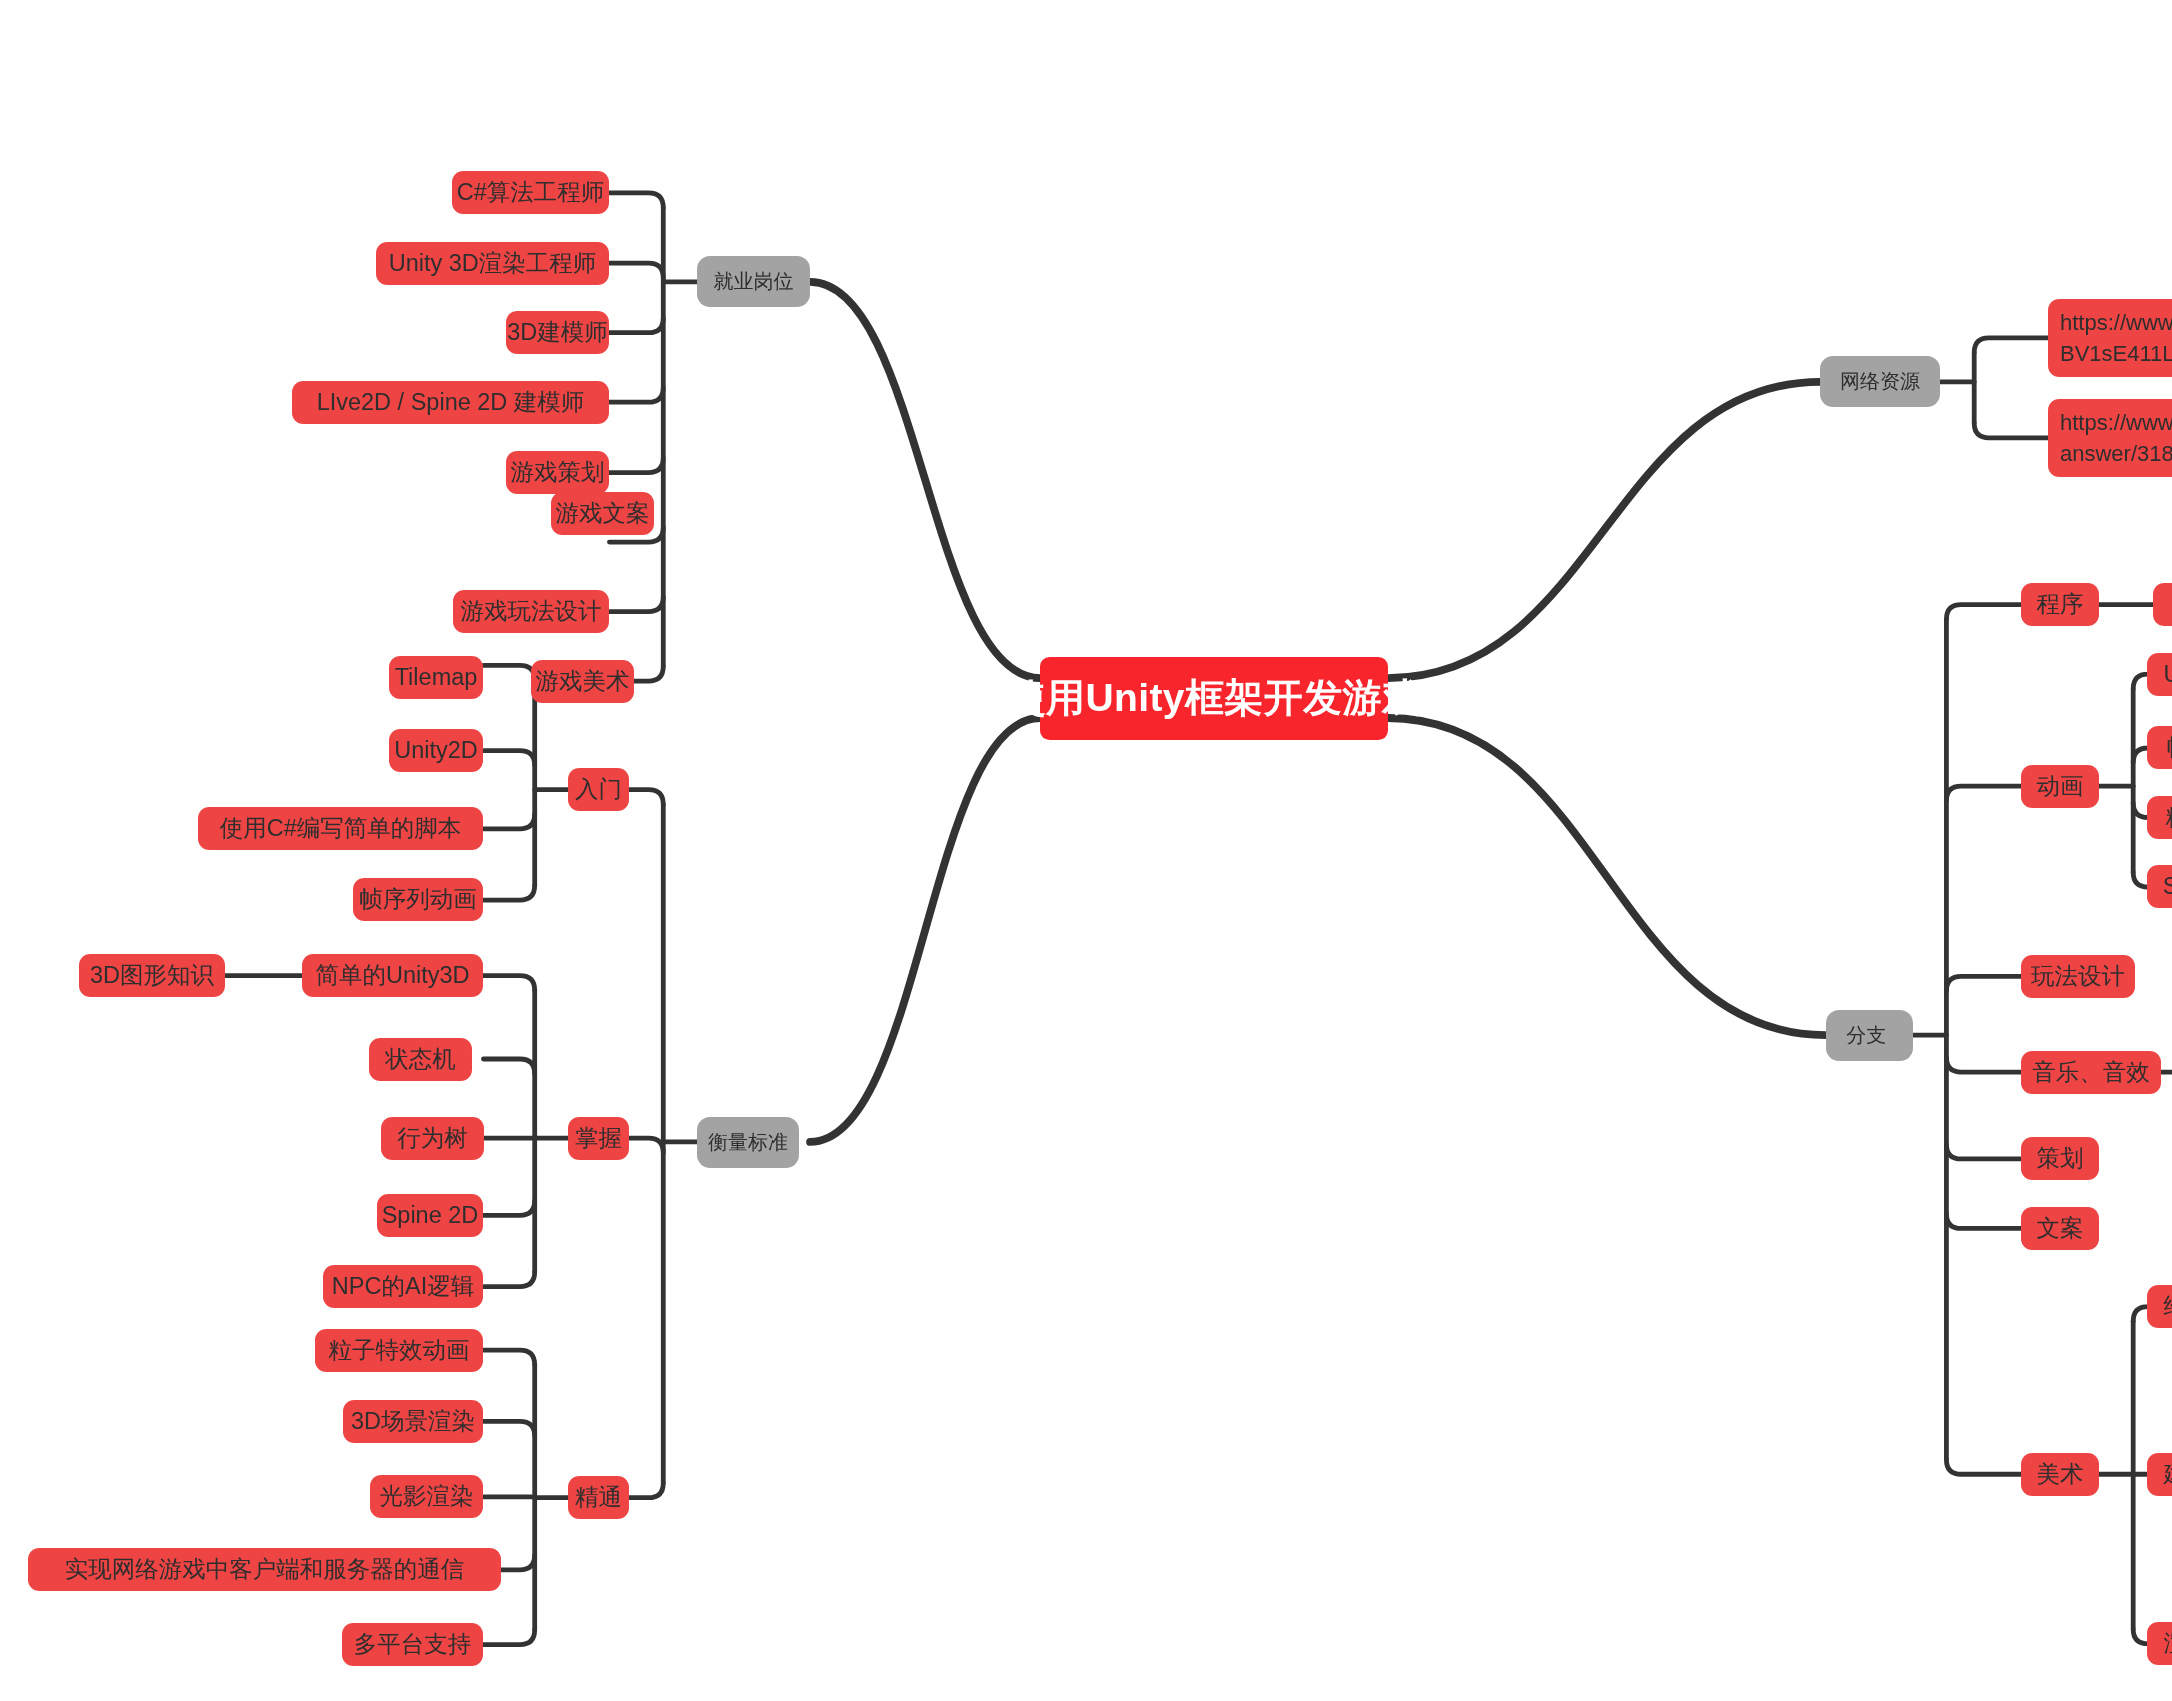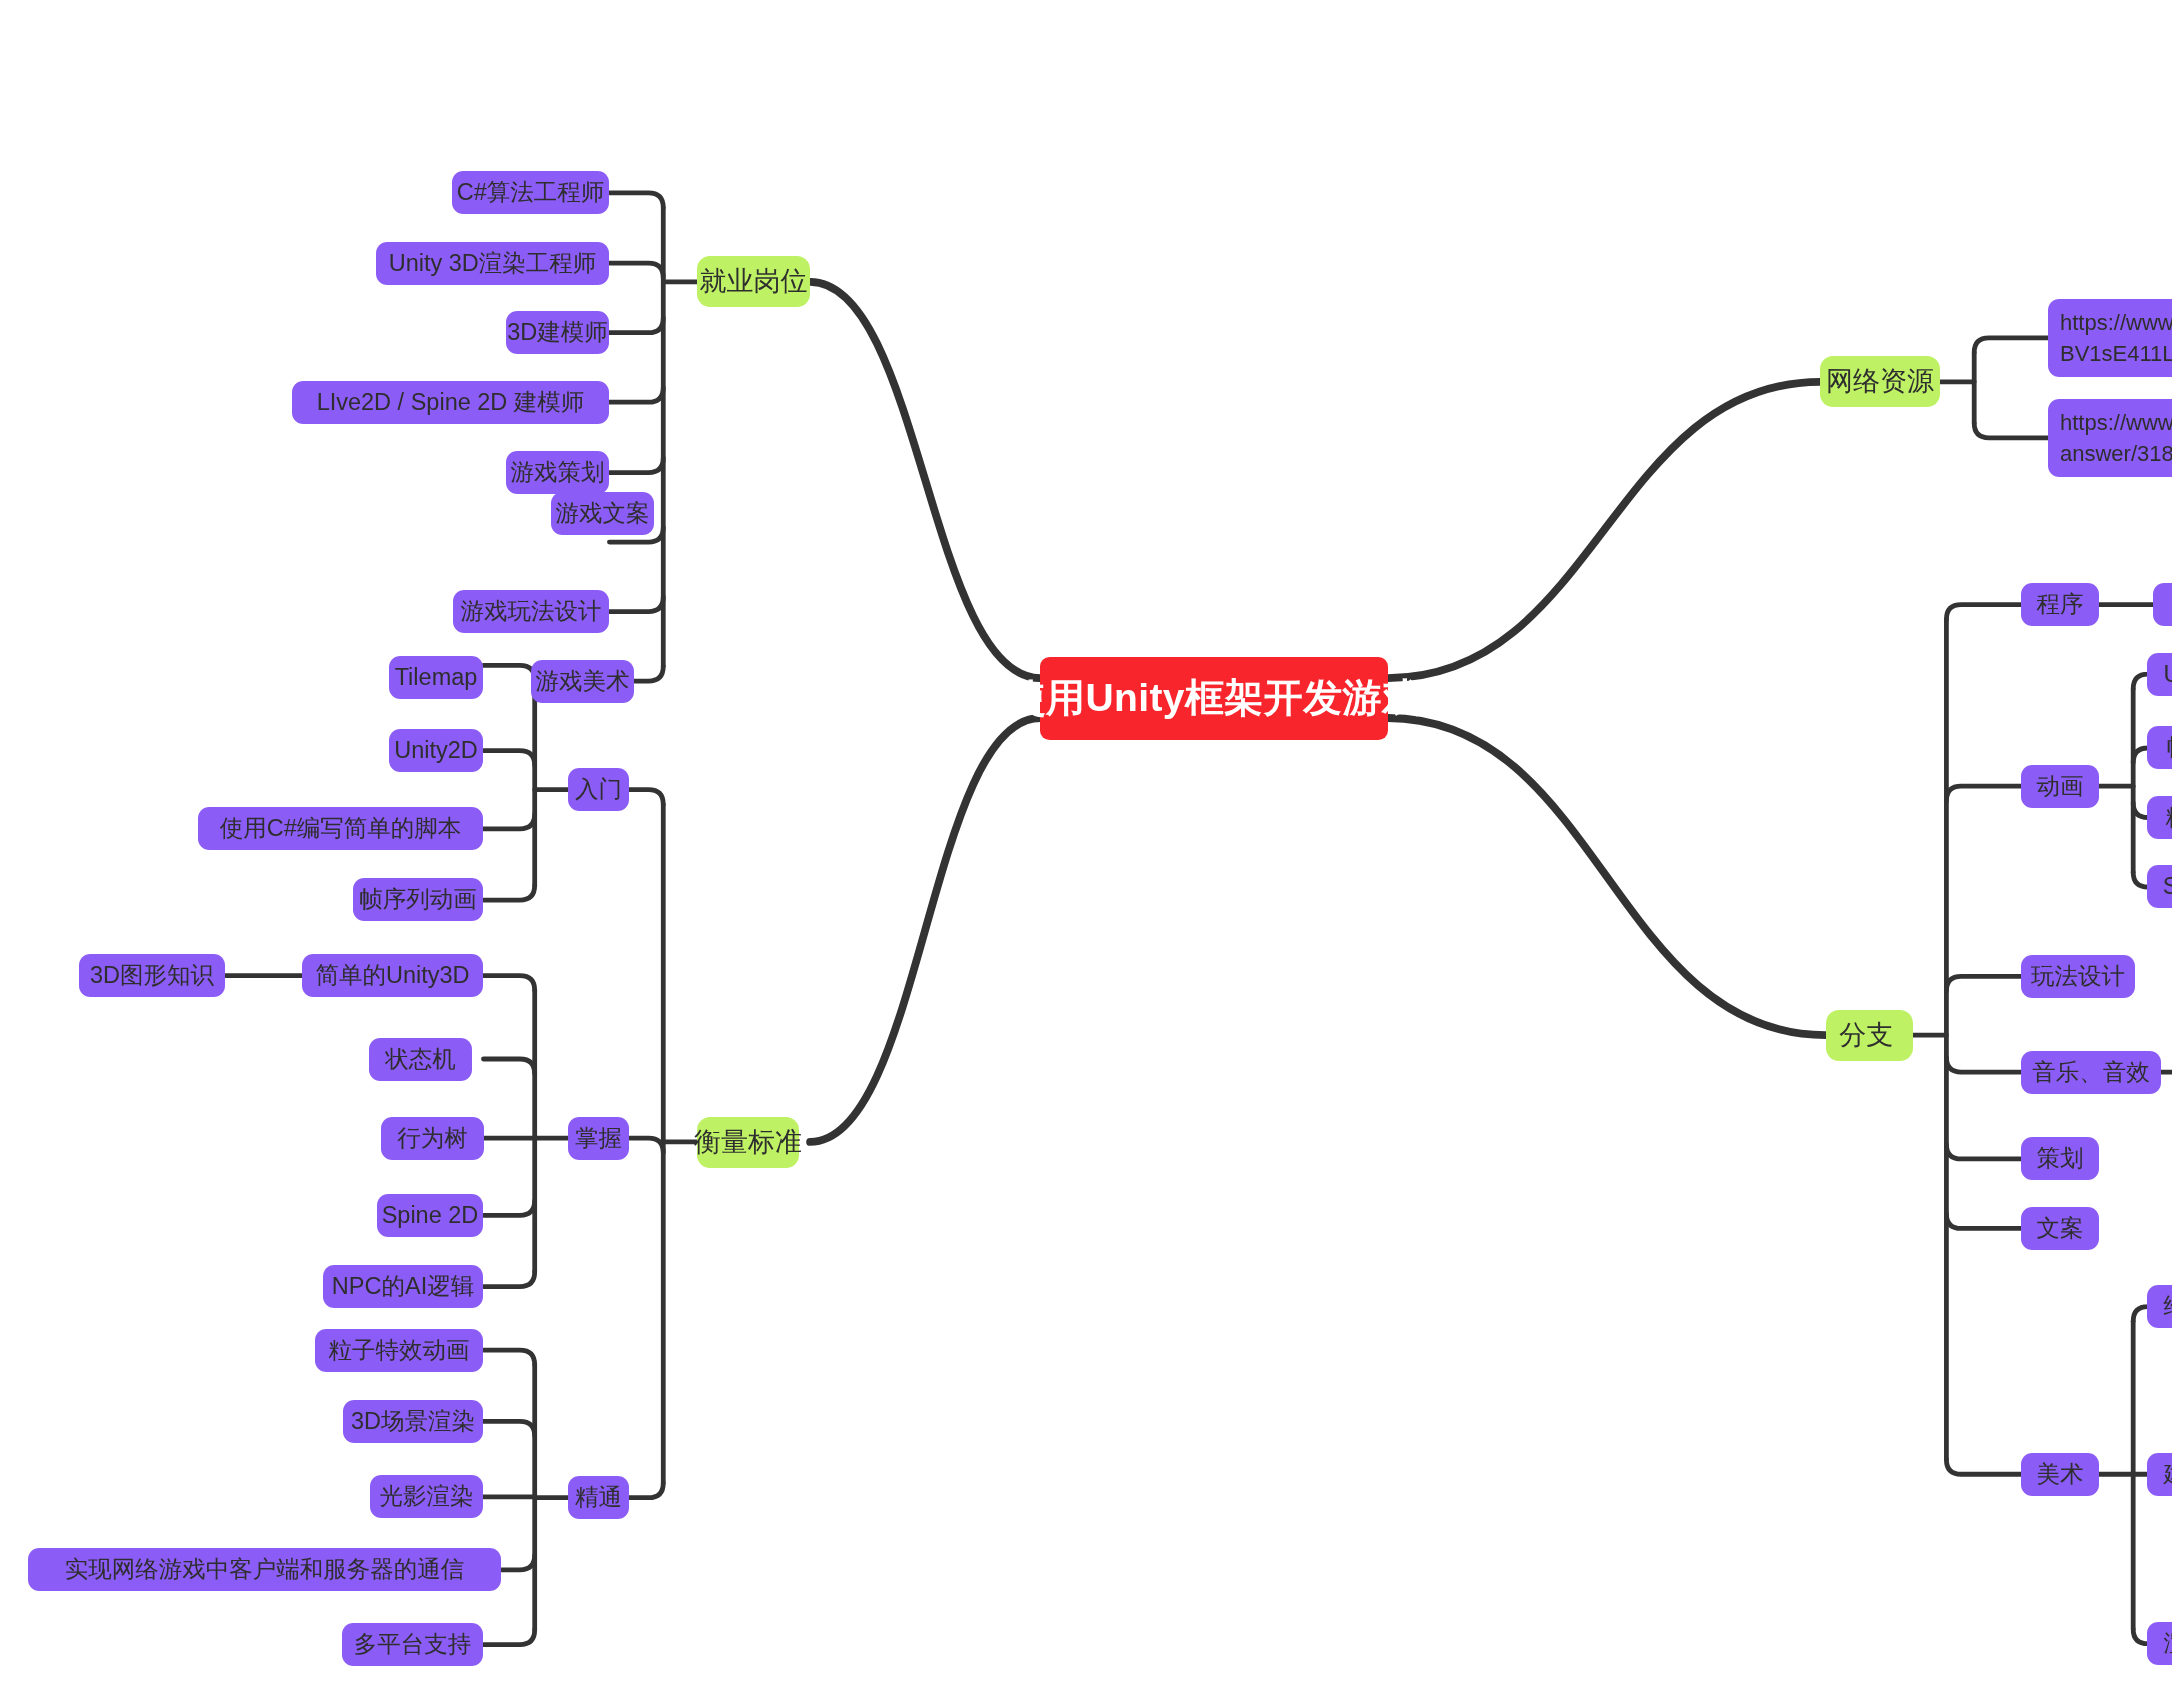--- a/index.html
+++ b/index.html
@@ -20,33 +20,33 @@
     width:2730px;height:1701px;
     pointer-events:none;
   }
   .node{
     position:absolute;
     box-sizing:border-box;
     display:flex;
     align-items:center;
     justify-content:center;
     border-radius:11.3px;
-    background:#8b5cf6;
+    background:#ef4444;
     color:#2e2e2e;
     font-size:23.5px;
     line-height:1.34;
     white-space:pre;
     text-align:center;
     padding:0 11.3px;
     z-index:3;
   }
   .node.lvl1{
-    background:#bef264;
+    background:#a3a3a3;
     border-radius:13px;
-    font-size:27px;
+    font-size:20px;
     padding:0 17.4px;
   }
   .node.root{
     background:#f8252c;
     color:#fff;
     font-weight:bold;
     font-size:39px;
     border-radius:9.6px;
     letter-spacing:0.4px;
     padding:0 19px;

